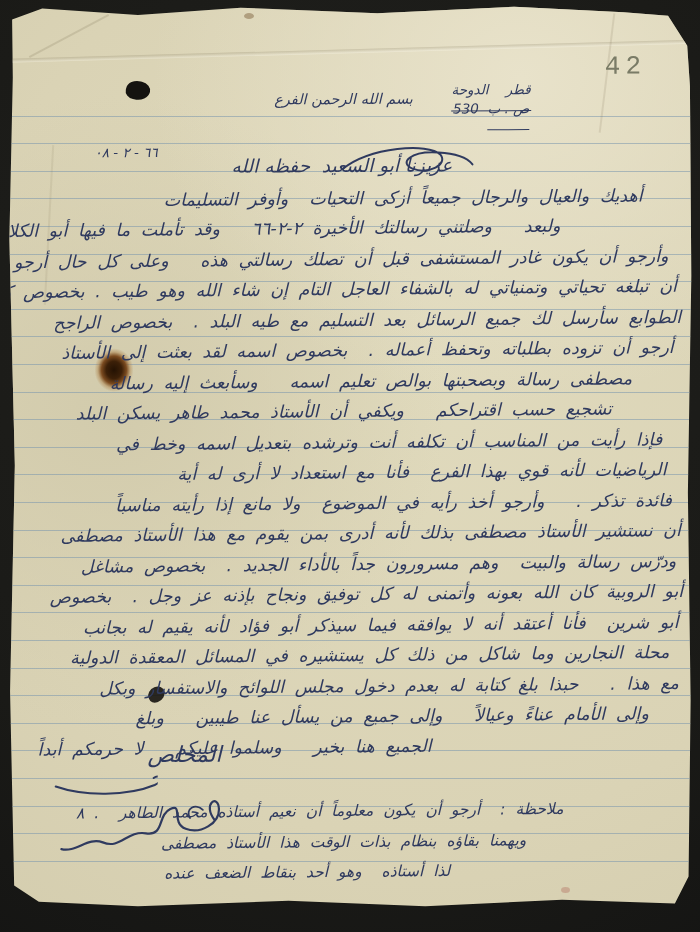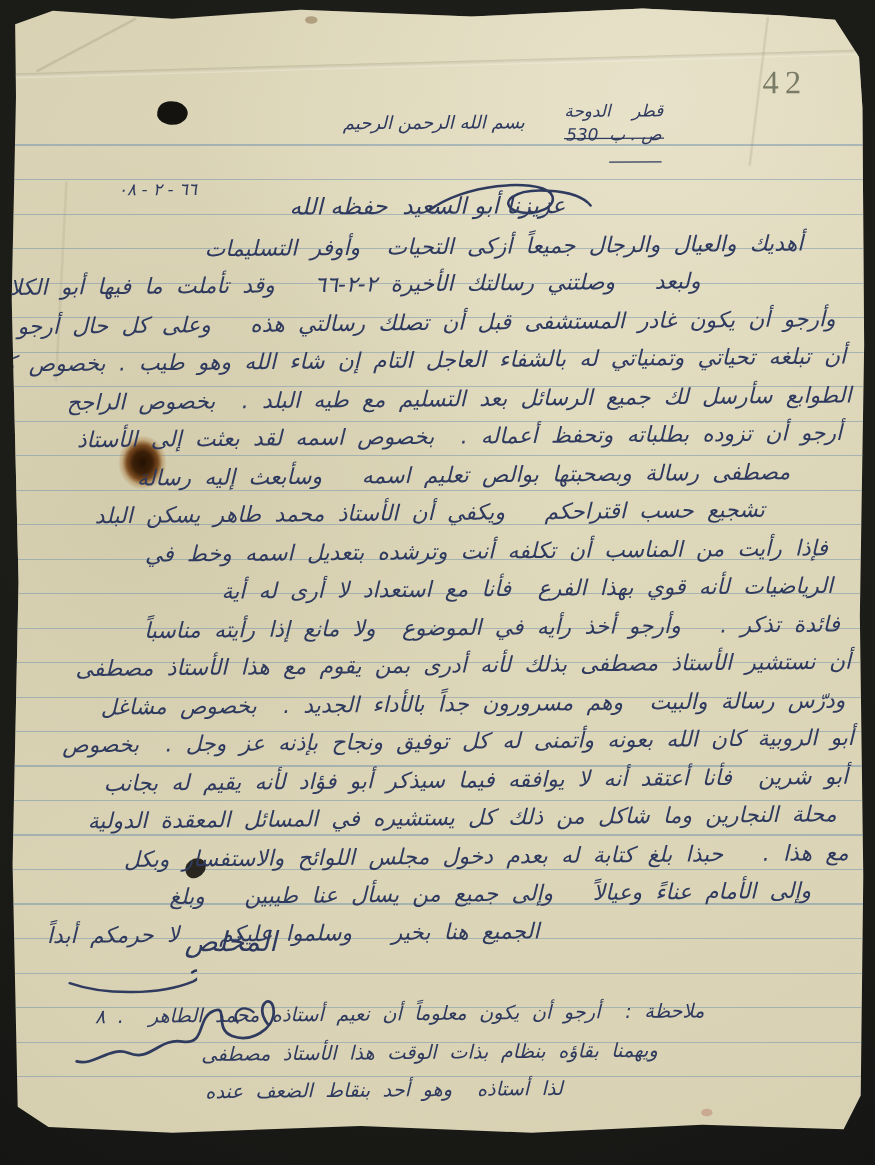--- a/index.html
+++ b/index.html
@@ -25,21 +25,21 @@
     pointer-events:none;
   }
   .content{position:absolute;inset:0;transform:rotate(-0.3deg);color:var(--ink,#2f3a5f);}
   .hline{
     position:absolute;direction:rtl;text-align:right;white-space:pre;
     font-size:17.5px;line-height:26px;word-spacing:5px;letter-spacing:.2px;
     font-style:italic;transform:rotate(-0.25deg);
   }
   .stamp{
     position:absolute;top:48px;right:44px;
-    font-family:Liberation Serif, serif;font-size:26px;letter-spacing:5px;
+    font-family:Liberation Mono, monospace;font-size:26px;letter-spacing:5px;
     color:var(--stamp,#6e715c);opacity:.9;
   }
   .basmala{position:absolute;top:86px;left:268px;font-size:14.5px;direction:rtl;white-space:pre;font-style:italic;}
   .cityblock{position:absolute;top:76px;left:420px;width:130px;direction:rtl;text-align:center;font-size:13.5px;font-style:italic;line-height:19px;white-space:pre;}
   .cityblock .u{border-bottom:1.5px solid var(--ink,#2f3a5f);padding-bottom:13px;}
   .dateline{position:absolute;top:98px;left:88px;direction:ltr;font-size:13.5px;letter-spacing:3px;font-style:italic;margin-top:40px;}
   .greeting{position:absolute;top:150px;left:225px;direction:rtl;font-size:18.5px;font-style:italic;white-space:pre;}
   .flourish{position:absolute;pointer-events:none;}
   .signoff{position:absolute;top:736px;left:138px;direction:rtl;font-size:22px;font-style:italic;}
   .blot{position:absolute;background:#151310;border-radius:55% 45% 60% 40%;}
@@ -70,21 +70,21 @@
 
   <div class="blot" style="left:118px;top:76px;width:24px;height:19px;transform:rotate(14deg);"></div>
   <div class="burn" style="left:80px;top:336px;"></div>
   <div class="blot" style="left:140px;top:682px;width:17px;height:15px;transform:rotate(-20deg);opacity:.9;"></div>
   <div class="speck" style="left:553px;top:882px;width:9px;height:6px;background:rgba(186,130,112,.5);"></div>
   <div class="speck" style="left:236px;top:8px;width:10px;height:6px;background:rgba(120,90,55,.45);"></div>
 
   <div class="content">
     <div class="stamp">42</div>
 
-    <div class="basmala">بسم الله الرحمن الرحيم</div>
+    <div class="basmala">بسم الله الرحمن الفرع</div>
 
     <div class="cityblock"><span class="u">قطر    الدوحة</span>
 <span><span class="u">ص . ب</span>  <span>530</span></span></div>
 
     <div class="dateline">٦٦ - ٢ - ٠٨</div>
 
     <div class="greeting">عزيزنا أبو السعيد  حفظه الله</div>
     <svg class="flourish" style="left:330px;top:138px;" width="140" height="40">
       <path d="M6 26 C34 4, 92 0, 104 12 C112 22, 92 32, 76 26 C62 20, 74 8, 102 10 C122 11, 132 17, 136 22" stroke-width="2"></path>
     </svg>

